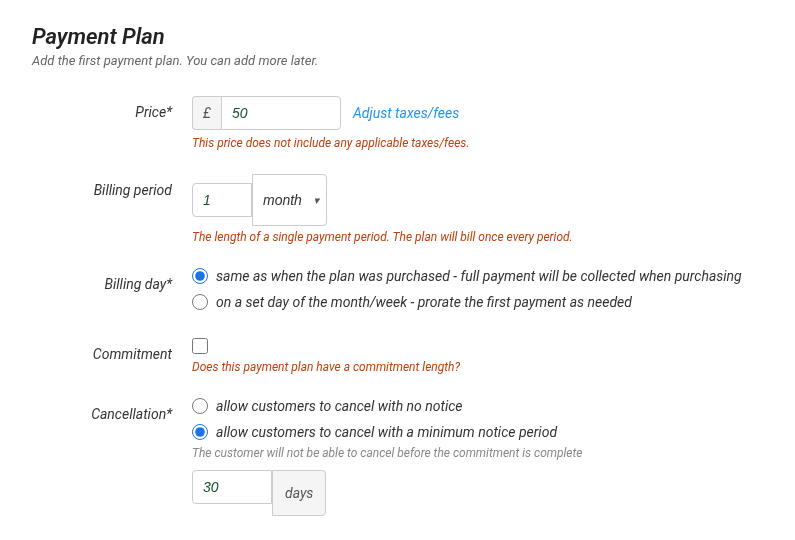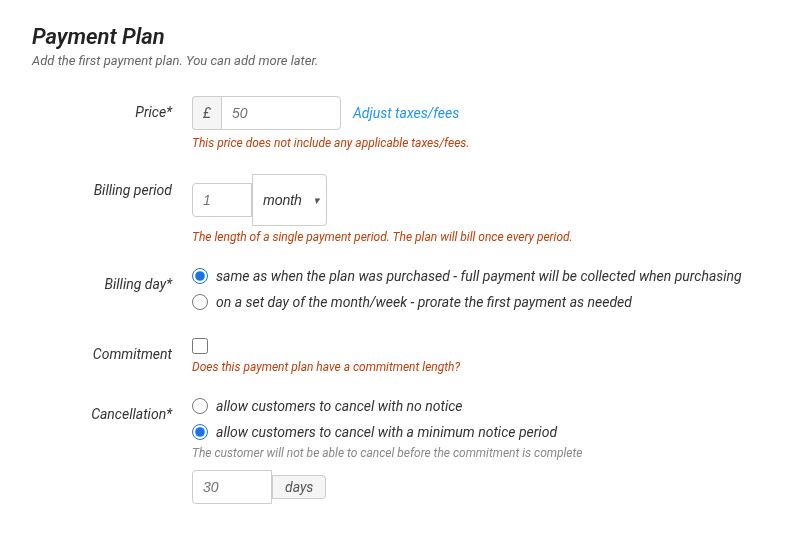--- a/index.html
+++ b/index.html
@@ -56,21 +56,21 @@
       height: 34px;
       display: flex;
       align-items: center;
     }
     input[type="text"], input[type="number"] {
       border: 1px solid #ccc;
       padding: 6px 10px;
       font-size: 14px;
       height: 34px;
       outline: none;
-      color: #737373;
+      color: #14532d;
     }
     .price-input {
       width: 120px;
       border-radius: 0 4px 4px 0;
     }
     .adjust-link {
       color: #2196f3;
       text-decoration: none;
       font-size: 14px;
       margin-left: 12px;
@@ -146,34 +146,33 @@
       cursor: pointer;
     }
     .checkbox-item {
       display: flex;
       align-items: center;
       gap: 8px;
       margin-bottom: 6px;
     }
     .days-group {
       display: flex;
-      align-items: center;
       margin-top: 10px;
     }
     .days-input {
       width: 80px;
       border-radius: 4px 0 0 4px;
       border-right: none;
     }
     .days-suffix {
       background: #f5f5f5;
       border: 1px solid #ccc;
       padding: 6px 12px;
       font-size: 14px;
-      height: 24px;
+      height: 46px;
       display: flex;
       align-items: center;
       color: #555;
       border-radius: 0 4px 4px 0;
     }
     .cancellation-hint {
       font-size: 12px;
       color: #888;
       margin-top: 6px;
       margin-bottom: 0;

